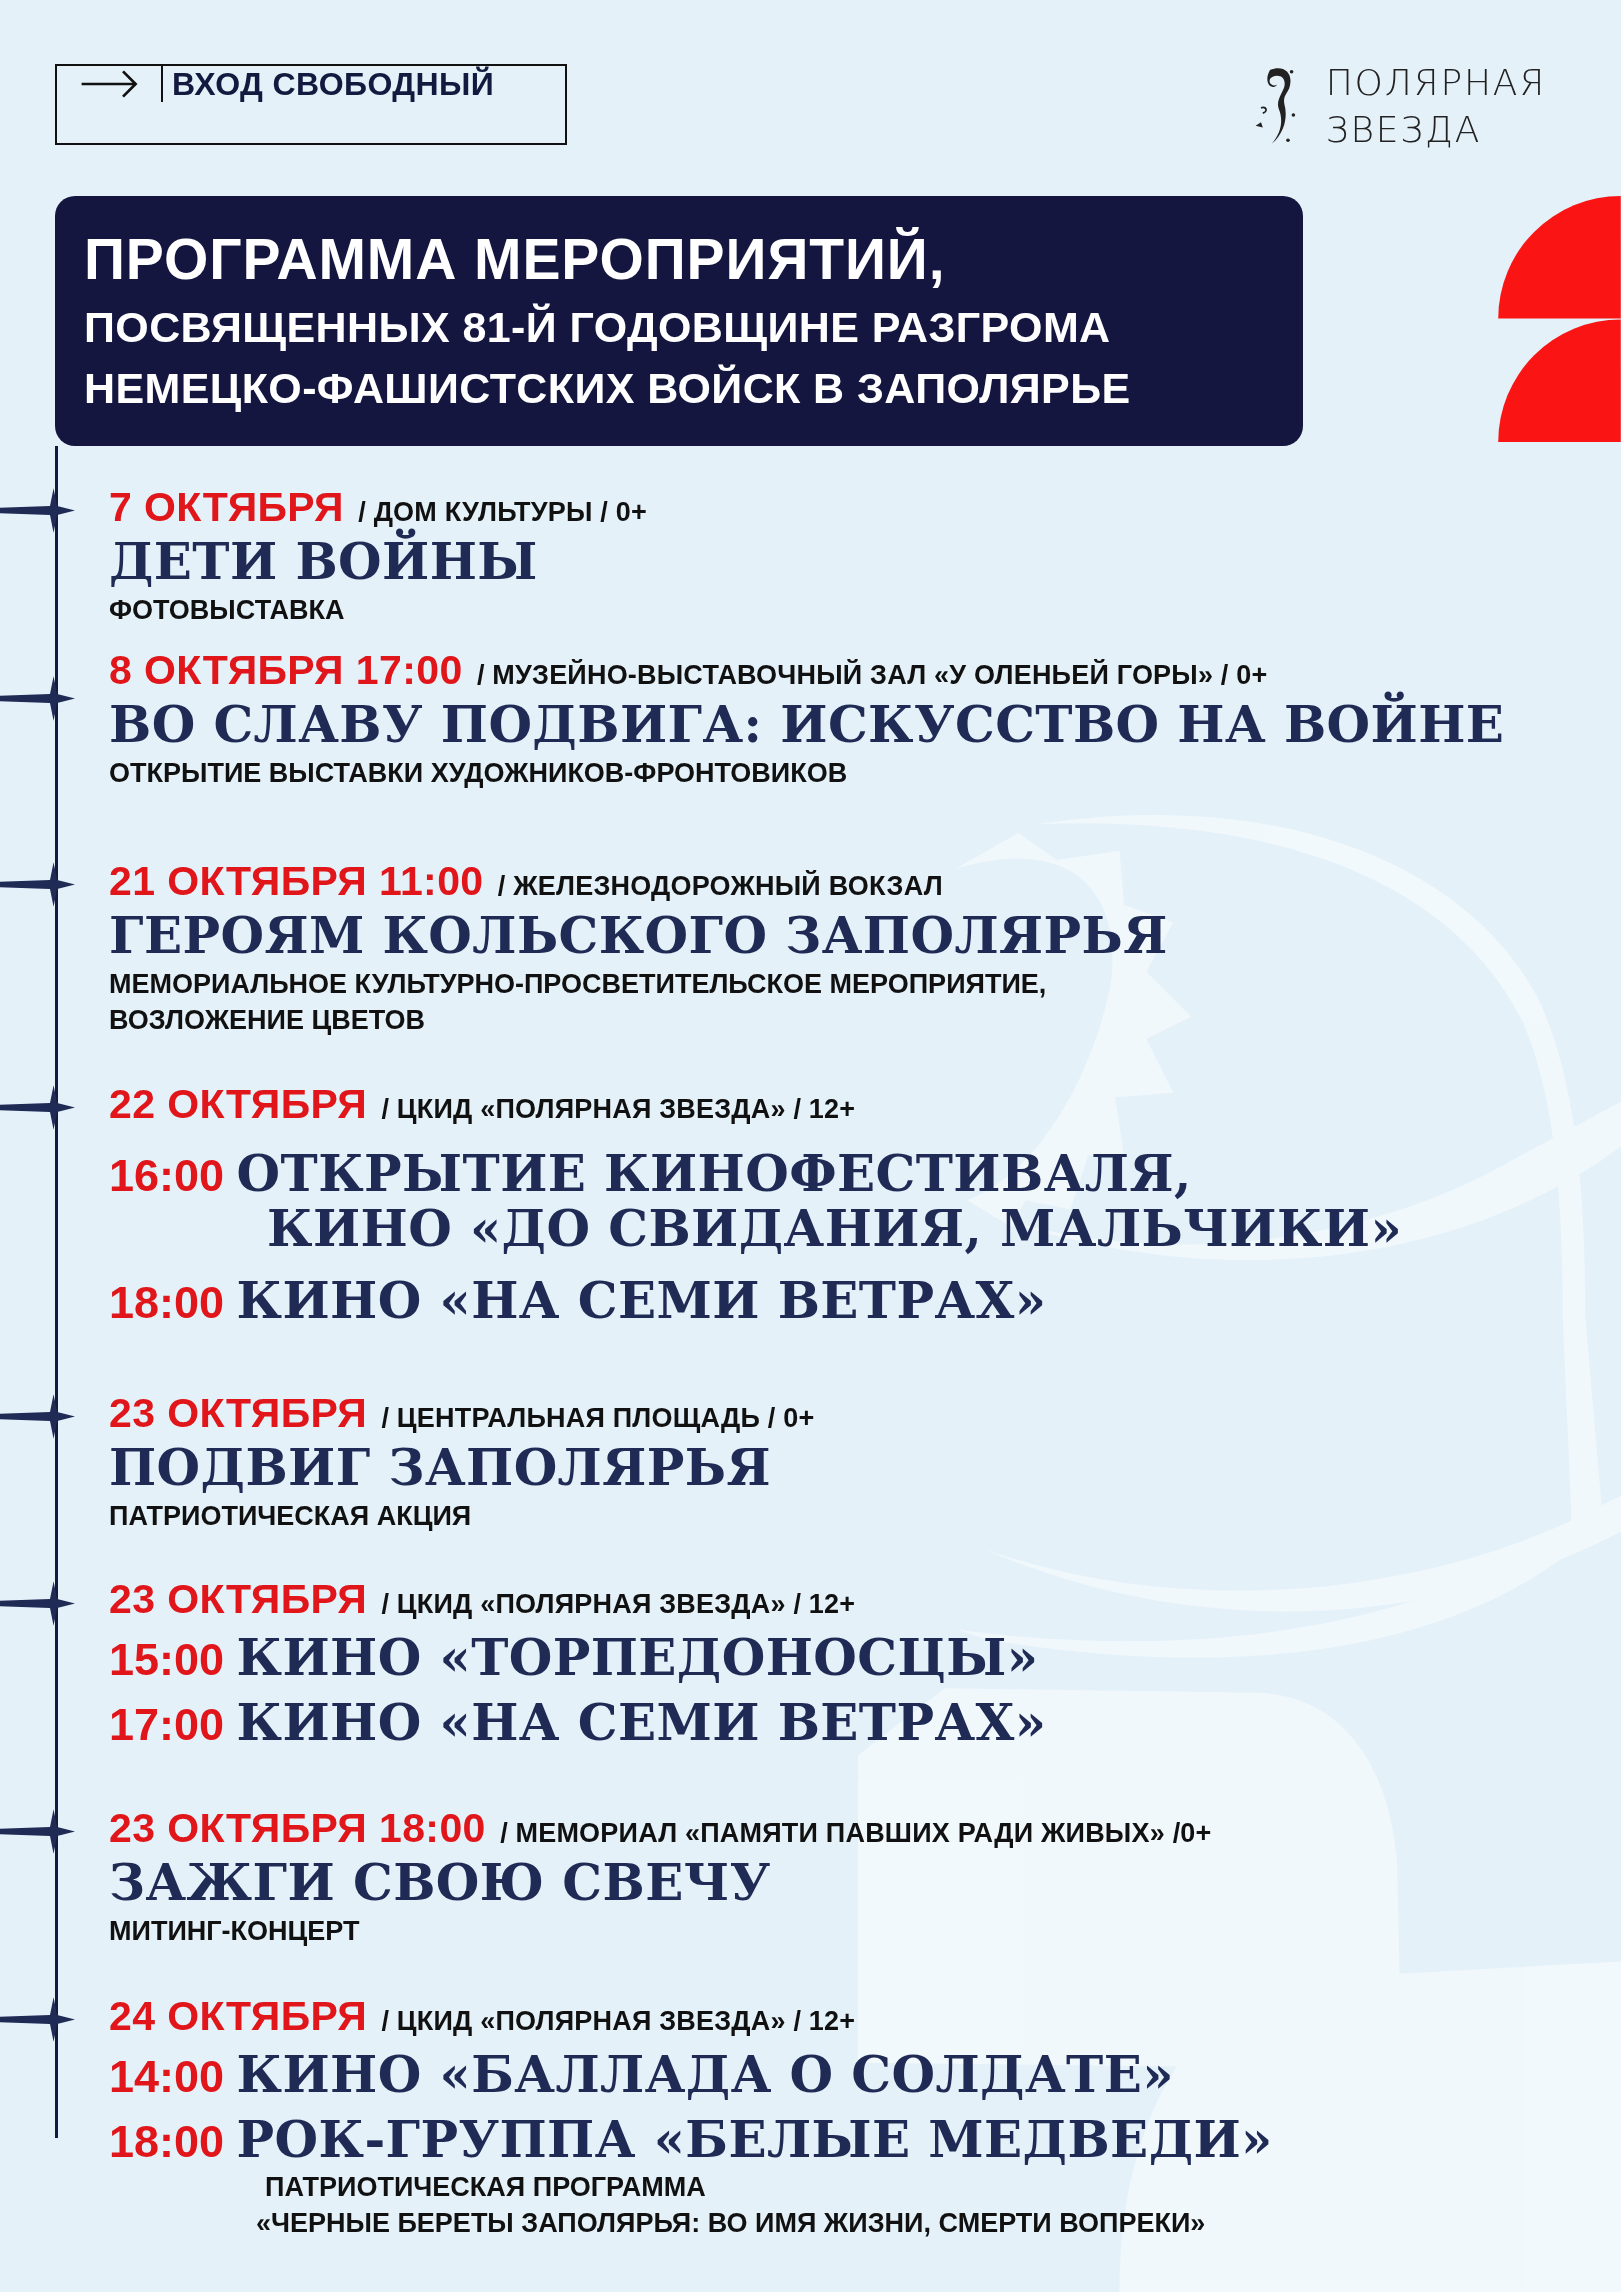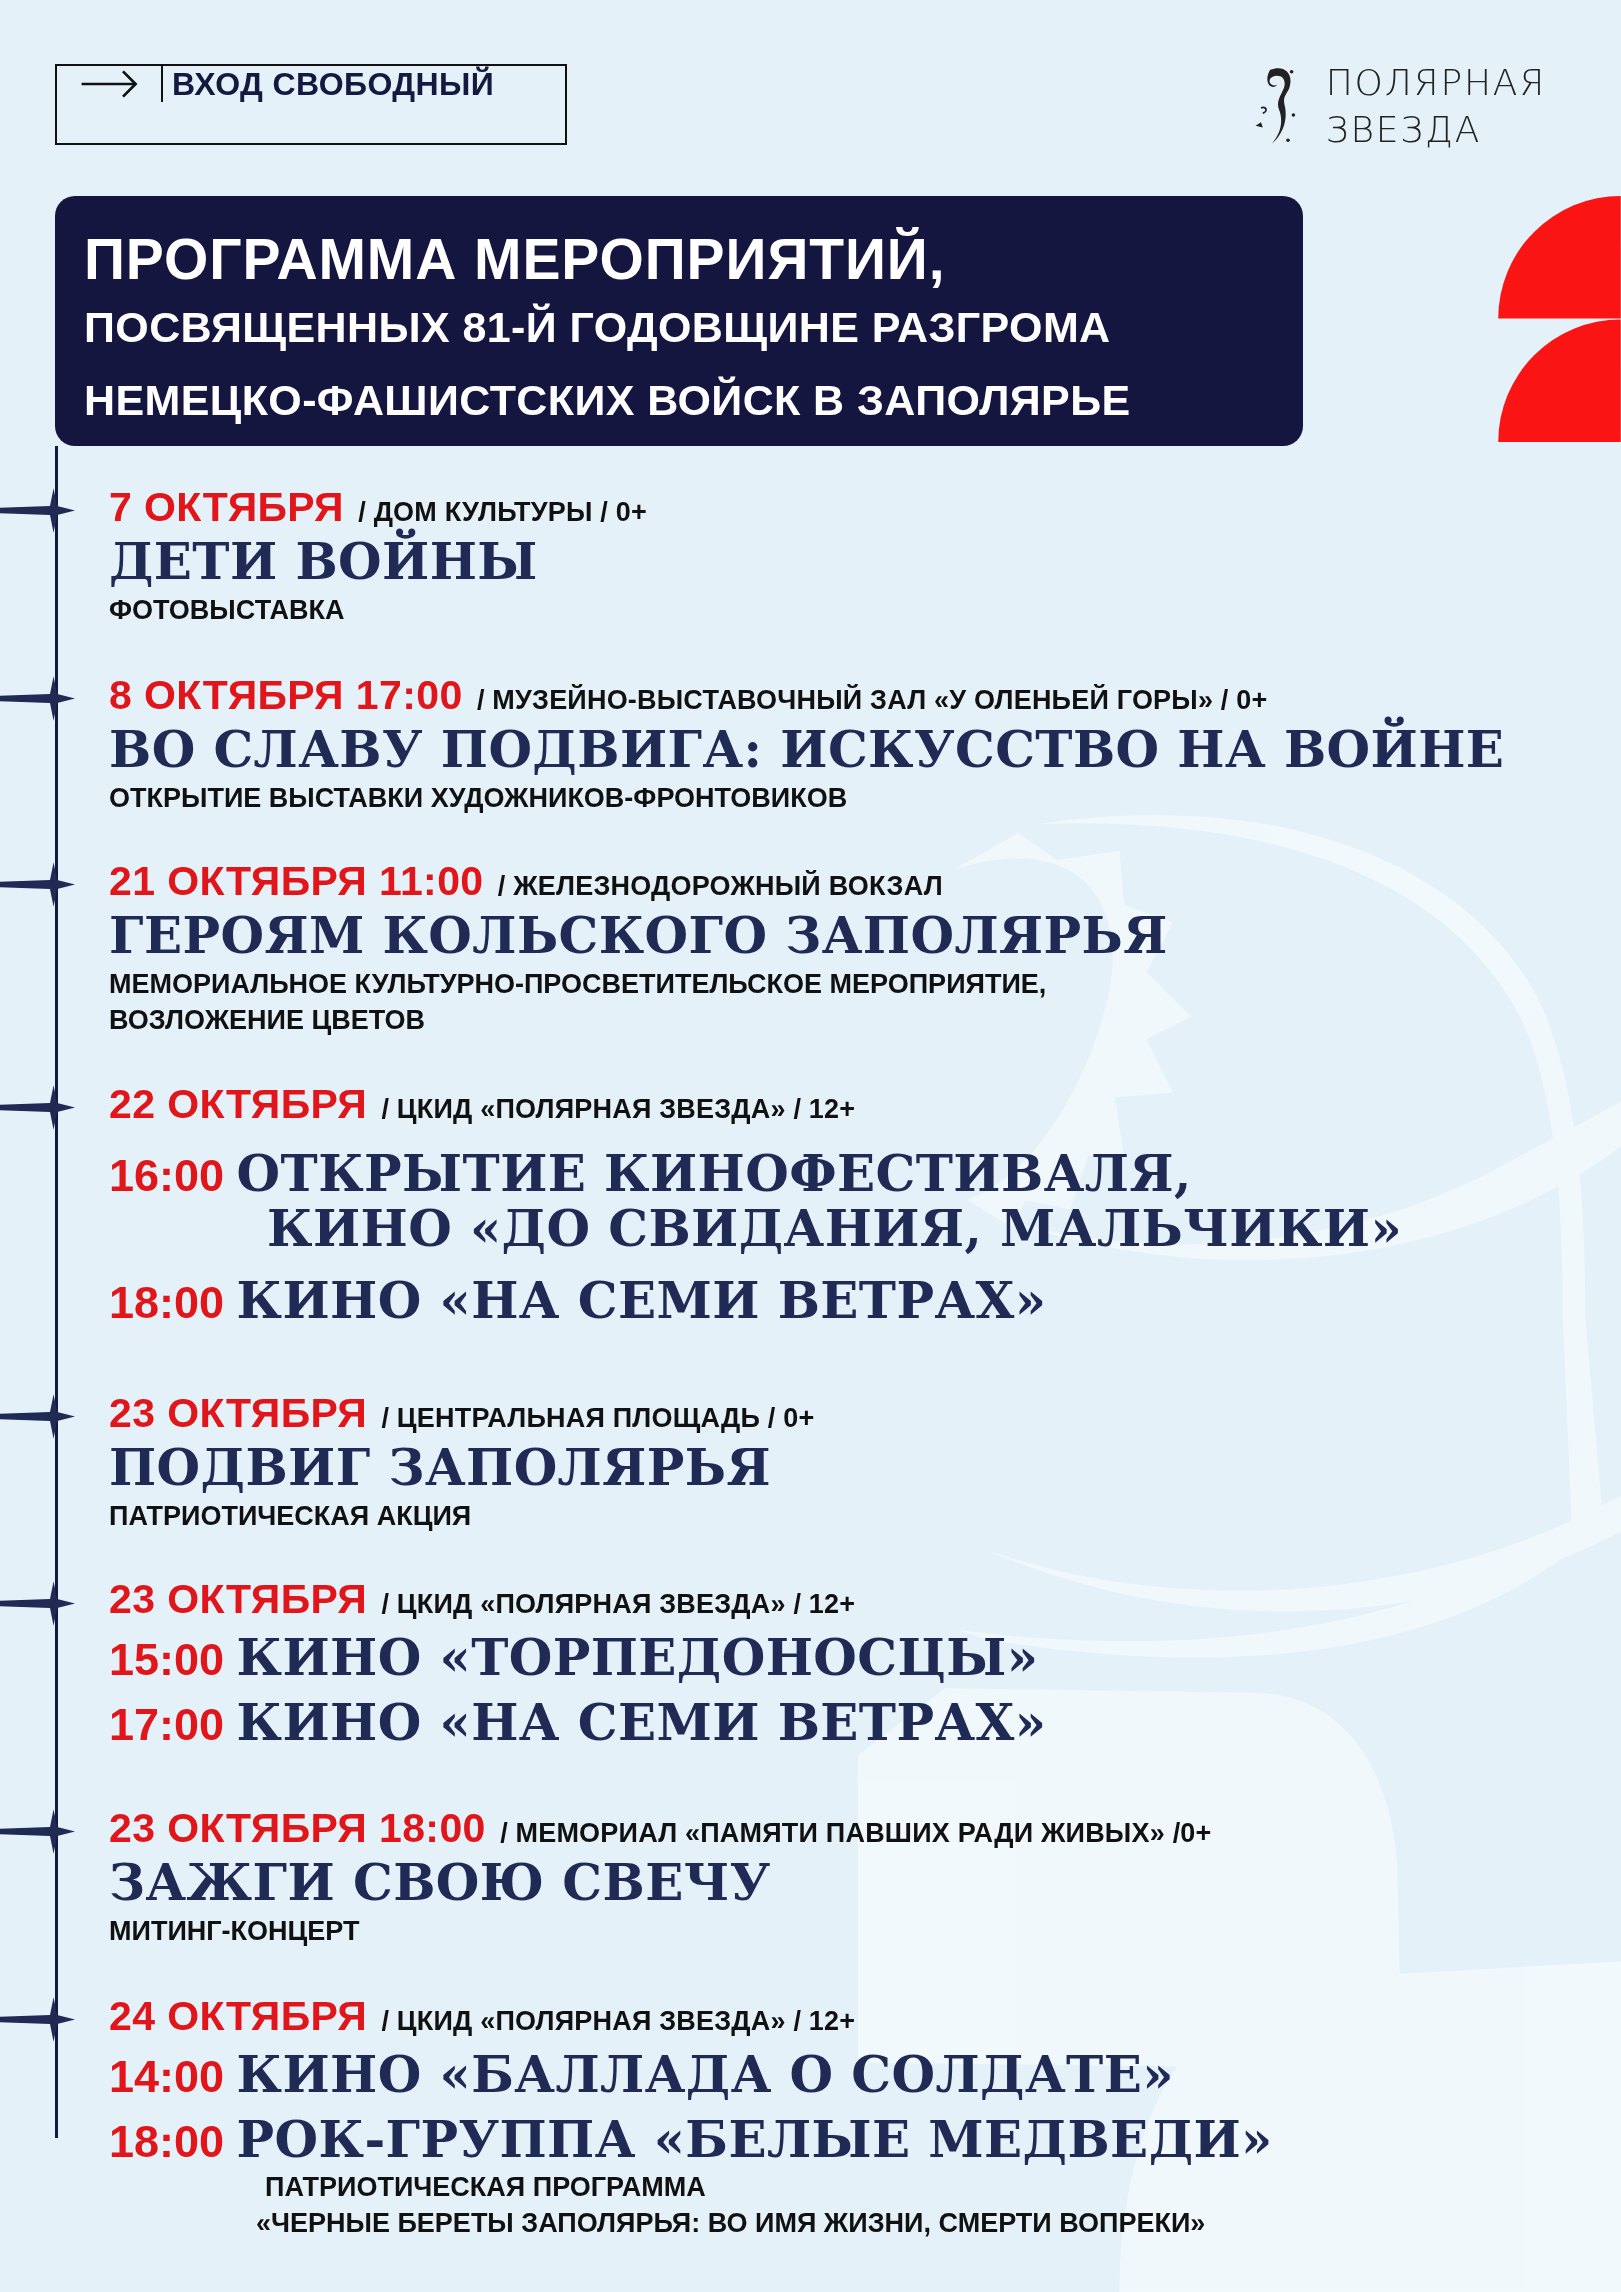--- a/index.html
+++ b/index.html
@@ -109,21 +109,21 @@
 </div>
 
 <svg class="red-deco" viewBox="0 0 137 275">
   <path d="M0 137 A137 137 0 0 1 137 0 L137 137 Z" fill="#fa1414"></path>
   <path d="M0 275 A137 137 0 0 1 137 138 L137 275 Z" fill="#fa1414"></path>
 </svg>
 
 <div class="title-box">
   <div class="t1">ПРОГРАММА МЕРОПРИЯТИЙ,</div>
   <div class="t2">ПОСВЯЩЕННЫХ 81-Й ГОДОВЩИНЕ РАЗГРОМА</div>
-  <div class="t2" style="margin-top:12px">НЕМЕЦКО-ФАШИСТСКИХ ВОЙСК В ЗАПОЛЯРЬЕ</div>
+  <div class="t2" style="margin-top:0">НЕМЕЦКО-ФАШИСТСКИХ ВОЙСК В ЗАПОЛЯРЬЕ</div>
 </div>
 
 <div class="timeline-line"></div>
 
 <svg class="star" style="top:488px" viewBox="0 0 84 50">
     <path d="M0 22 L56 20 L60 0 L64 20 L84 25 L64 30 L60 50 L56 30 L0 28 Z" fill="#1f2a55"></path>
   </svg>
 <svg class="star" style="top:676px" viewBox="0 0 84 50">
     <path d="M0 22 L56 20 L60 0 L64 20 L84 25 L64 30 L60 50 L56 30 L0 28 Z" fill="#1f2a55"></path>
   </svg>
@@ -148,21 +148,21 @@
 
 <div class="event" style="top:484px">
   <div class="date-row">
     <span class="date">7 ОКТЯБРЯ</span>
     <span class="venue">/ ДОМ КУЛЬТУРЫ / 0+</span>
   </div>
   <div class="ev-title">ДЕТИ ВОЙНЫ</div>
   <div class="ev-sub">ФОТОВЫСТАВКА</div>
 </div>
 
-<div class="event" style="top:672px">
+<div class="event" style="top:647px">
   <div class="date-row">
     <span class="date">8 ОКТЯБРЯ 17:00</span>
     <span class="venue">/ МУЗЕЙНО-ВЫСТАВОЧНЫЙ ЗАЛ «У ОЛЕНЬЕЙ ГОРЫ» / 0+</span>
   </div>
   <div class="ev-title">ВО СЛАВУ ПОДВИГА: ИСКУССТВО НА ВОЙНЕ</div>
   <div class="ev-sub">ОТКРЫТИЕ ВЫСТАВКИ ХУДОЖНИКОВ-ФРОНТОВИКОВ</div>
 </div>
 
 <div class="event" style="top:858px">
   <div class="date-row">

